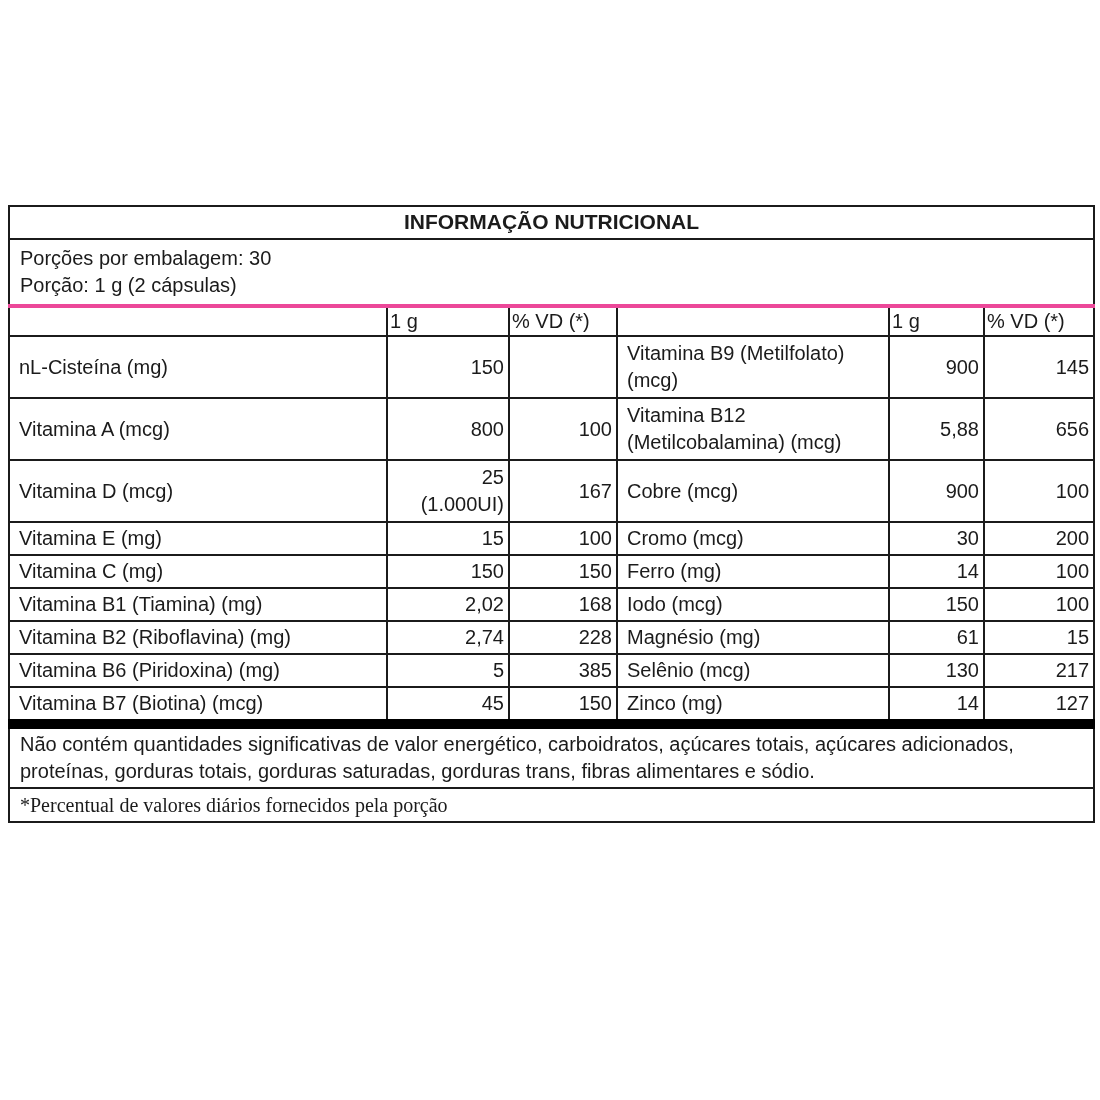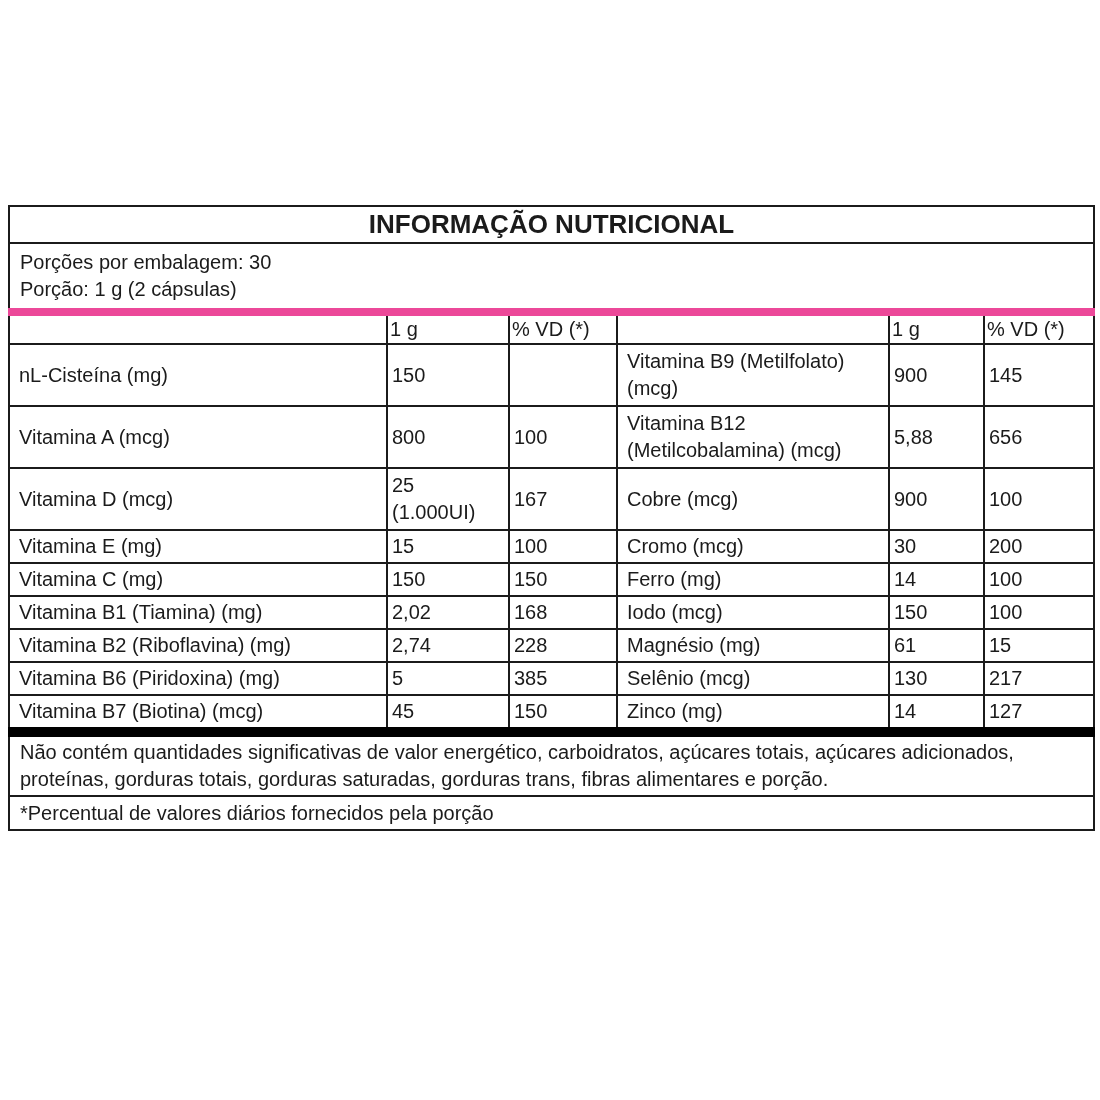--- a/index.html
+++ b/index.html
@@ -28,55 +28,56 @@
     vertical-align: middle;
     font-size: 20px;
     line-height: 1.35;
     padding: 1px 4px;
     overflow: hidden;
   }
   tr.title-row td {
     height: 31px;
     text-align: center;
     font-weight: bold;
-    font-size: 26px;
+    font-size: 21px;
     padding: 0 0;
   }
   tr.servings-row td {
     height: 58px;
     padding: 3px 10px;
-    border-bottom: 8px solid #ec4899;
+    border-bottom: 4px solid #ec4899;
   }
   tr.servings-row .line { display: block; }
   tr.col-header-row td {
     height: 27px;
     text-align: left;
     padding: 0 2px;
   }
   tbody.data-rows tr td { height: 29px; }
   tbody.data-rows tr:nth-child(-n+3) td { height: 58px; }
   td.name {
     text-align: left;
     padding-left: 9px;
     padding-right: 6px;
   }
   td.num {
-    text-align: left;
+    text-align: right;
     white-space: pre-line;
   }
   tr.footnote-row td {
     border-top: 10px solid #000000;
     height: 54px;
     padding: 2px 10px;
     text-align: left;
   }
   tr.dvnote-row td {
     height: 28px;
     padding: 2px 10px;
     text-align: left;
+    font-family: Liberation Serif, serif;
   }
 </style>
 </head>
 <body>
 
 <table class="nutrition-table">
   <colgroup>
     <col style="width:378px">
     <col style="width:122px">
     <col style="width:108px">
@@ -173,19 +174,19 @@
     <td class="name">Vitamina B7 (Biotina) (mcg)</td>
     <td class="num">45</td>
     <td class="num">150</td>
     <td class="name">Zinco (mg)</td>
     <td class="num">14</td>
     <td class="num">127</td>
   </tr>
     </tbody>
   <tbody>
     <tr class="footnote-row">
-      <td colspan="6">Não contém quantidades significativas de valor energético, carboidratos, açúcares totais, açúcares adicionados, proteínas, gorduras totais, gorduras saturadas, gorduras trans, fibras alimentares e porção.</td>
+      <td colspan="6">Não contém quantidades significativas de valor energético, carboidratos, açúcares totais, açúcares adicionados, proteínas, gorduras totais, gorduras saturadas, gorduras trans, fibras alimentares e sódio.</td>
     </tr>
     <tr class="dvnote-row">
       <td colspan="6">*Percentual de valores diários fornecidos pela porção</td>
     </tr>
   </tbody>
 </table>
 
 </body></html>

